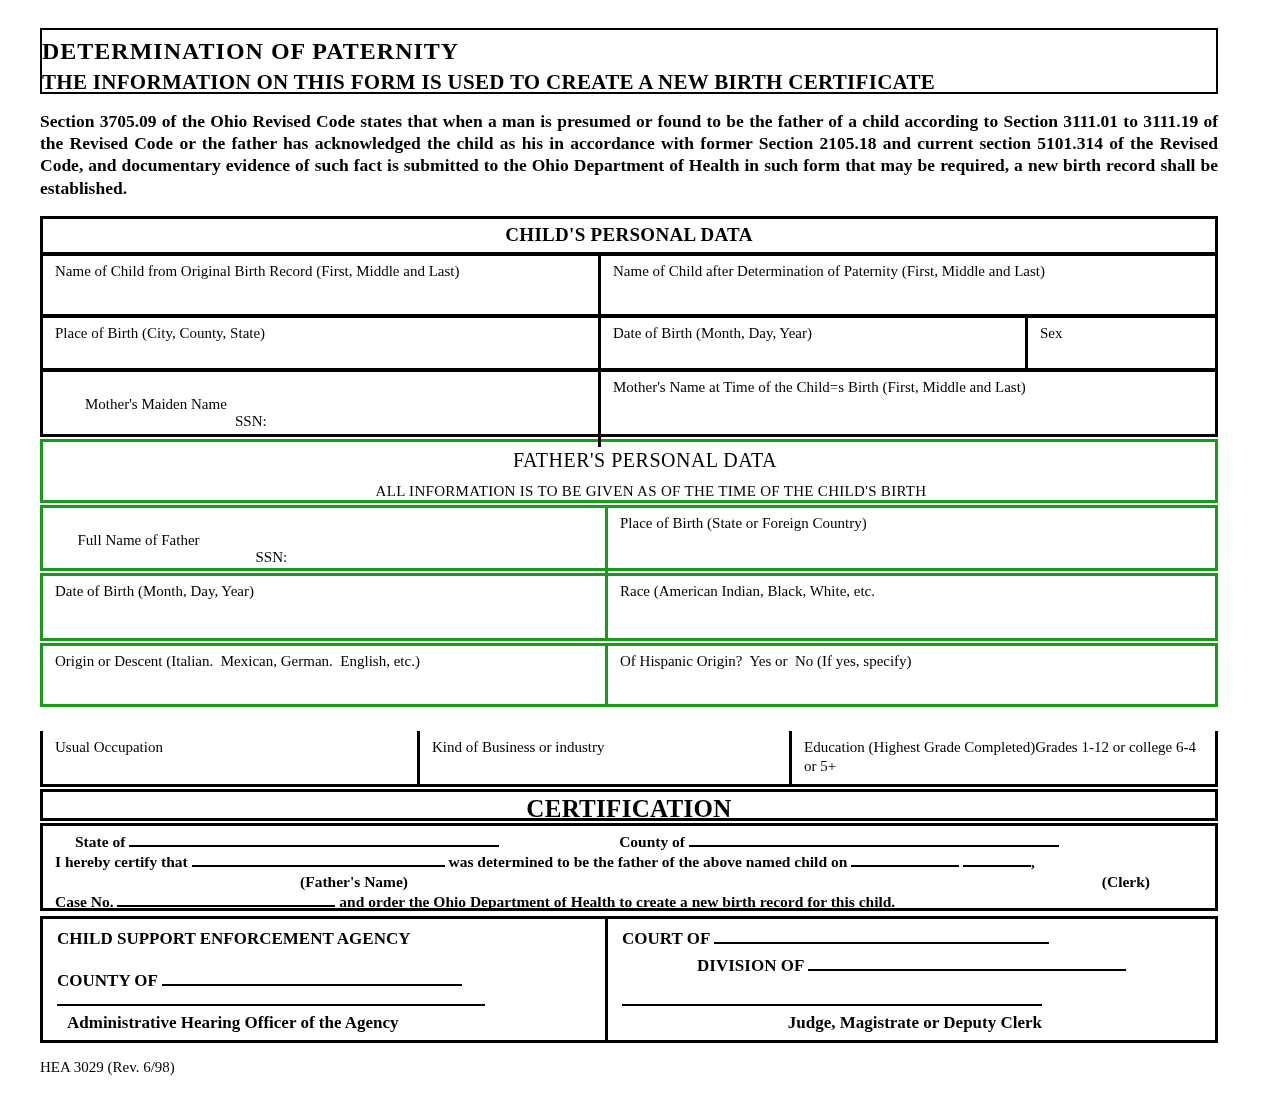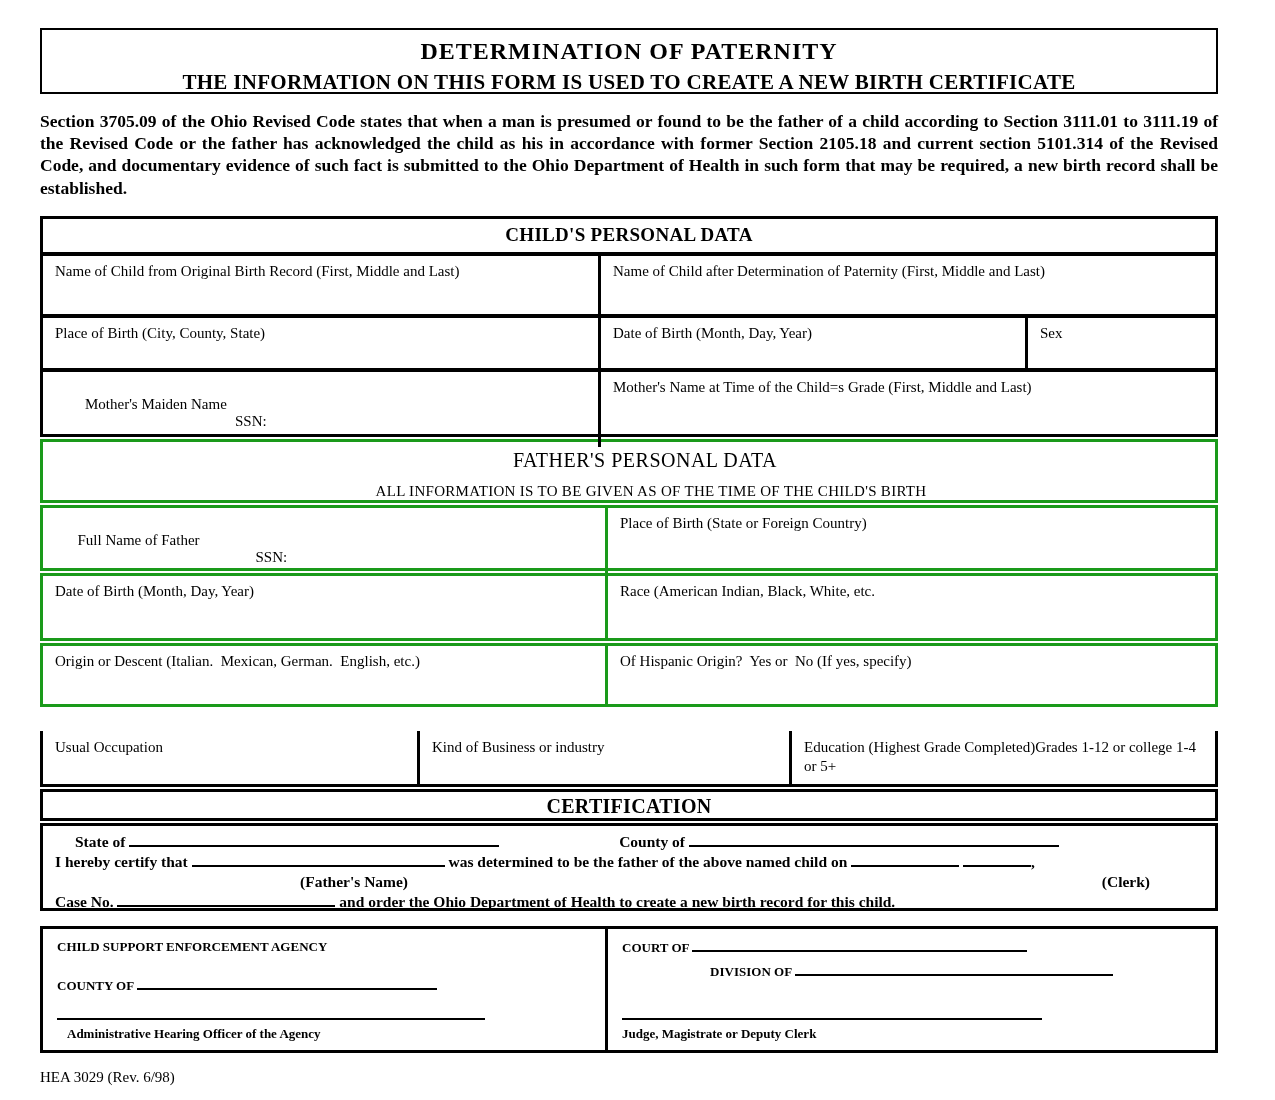--- a/index.html
+++ b/index.html
@@ -8,21 +8,21 @@
     width: 1275px; height: 1100px;
     font-family: "Liberation Serif", "DejaVu Serif", serif;
     color: #000;
   }
   .page { width: 1275px; height: 1100px; padding: 28px 57px 0 40px; }
 
   
   .title-box {
     border: 2px solid #000;
     height: 66px;
-    text-align: center;
+    text-align: left;
     padding-top: 8px;
   }
   .title-main { font-size: 24px; font-weight: bold; letter-spacing: 1px; }
   .title-sub  { font-size: 21px; font-weight: bold; margin-top: 5px; letter-spacing: 0.3px; white-space: nowrap; }
 
   
   .intro {
     margin-top: 16px;
     font-size: 17.5px;
     font-weight: bold;
@@ -63,55 +63,55 @@
     border: 3px solid #000; border-top: none;
     display: grid; grid-template-columns: 374px 372px 1fr;
     height: 56px;
     margin-top: 24px;
   }
   .occ-row .cell { line-height: 1.25; }
 
   
   .cert-head {
     border: 3px solid #000; margin-top: 2px; height: 32px;
-    text-align: center; font-weight: bold; font-size: 20px; padding-top: 3px;
+    text-align: center; font-weight: bold; font-size: 25px; padding-top: 3px;
     letter-spacing: 0.3px;
   }
   .cert-body {
     border: 3px solid #000; margin-top: 2px; height: 88px;
     font-weight: bold; font-size: 15.5px; padding: 6px 10px 0 12px;
     line-height: 20px;
   }
   .blank { display: inline-block; border-bottom: 2px solid #000; height: 13px; vertical-align: baseline; }
   .b-state { width: 370px; }
   .b-county { width: 370px; }
   .b-certify { width: 253px; }
   .b-on1 { width: 108px; }
   .b-on2 { width: 68px; }
   .b-case { width: 218px; }
   .cert-line1 { padding-left: 20px; }
   .cert-gap { display: inline-block; width: 116px; }
   .cert-captions { display: flex; justify-content: space-between; padding: 0 55px 0 245px; }
 
   
   .bottom {
-    border: 3px solid #000; margin-top: 15px; height: 127px;
+    border: 3px solid #000; margin-top: 5px; height: 127px;
     display: grid; grid-template-columns: 562px 1fr;
-    font-weight: bold; font-size: 13px;
+    font-weight: bold; font-size: 17px;
   }
   .bottom-cell { padding: 10px 14px 8px 14px; display: flex; flex-direction: column; }
   .bottom-cell.vline { border-left: 3px solid #000; }
   .b-agency-county { width: 300px; }
   .b-agency-sig { width: 428px; }
   .b-court { width: 335px; }
   .b-division { width: 318px; }
   .b-sig-right { width: 420px; }
   .sig-group { margin-top: auto; }
   .sig-caption-left { margin-top: 2px; padding-left: 10px; }
-  .sig-caption-right { margin-top: 2px; width: 420px; text-align: left; }
+  .sig-caption-right { margin-top: 2px; width: 420px; text-align: right; }
   .row-space { margin-top: 22px; }
   .court-line + .court-line { margin-top: 7px; text-align: center; }
 
   
   .footer { margin-top: 16px; font-size: 15px; }
 </style>
 </head>
 <body>
 
 <div class="page">
@@ -135,21 +135,21 @@
       <div class="cell">Place of Birth (City, County, State)</div>
       <div class="cell vline">Date of Birth (Month, Day, Year)</div>
       <div class="cell vline">Sex</div>
     </div>
     <div class="hr-black"></div>
     <div class="grid-row r-mother">
       <div class="cell">
         <span>Mother's Maiden Name</span>
         <span class="ssn-offset-m">SSN:</span>
       </div>
-      <div class="cell vline">Mother's Name at Time of the Child=s Grade (First, Middle and Last)</div>
+      <div class="cell vline">Mother's Name at Time of the Child=s Birth (First, Middle and Last)</div>
     </div>
   </div>
 
   <div class="green-box father-head">
     <div class="father-title">FATHER'S PERSONAL DATA</div>
     <div class="father-sub">ALL INFORMATION IS TO BE GIVEN AS OF THE TIME OF THE CHILD'S BIRTH</div>
   </div>
 
   <div class="green-box g-row g-r1">
     <div class="cell">
@@ -165,21 +165,21 @@
   </div>
 
   <div class="green-box g-row g-r3">
     <div class="cell">Origin or Descent (Italian.  Mexican, German.  English, etc.)</div>
     <div class="cell vline">Of Hispanic Origin?  Yes or  No (If yes, specify)</div>
   </div>
 
   <div class="occ-row">
     <div class="cell">Usual Occupation</div>
     <div class="cell vline">Kind of Business or industry</div>
-    <div class="cell vline">Education (Highest Grade Completed)Grades 1-12 or college 1-4 or 5+</div>
+    <div class="cell vline">Education (Highest Grade Completed)Grades 1-12 or college 6-4 or 5+</div>
   </div>
 
   <div class="cert-head">CERTIFICATION</div>
 
   <div class="cert-body">
     <div class="cert-line1">
       <span>State of</span>
       <span class="blank b-state"></span><span class="cert-gap"></span>
       <span>County of</span>
       <span class="blank b-county"></span>

